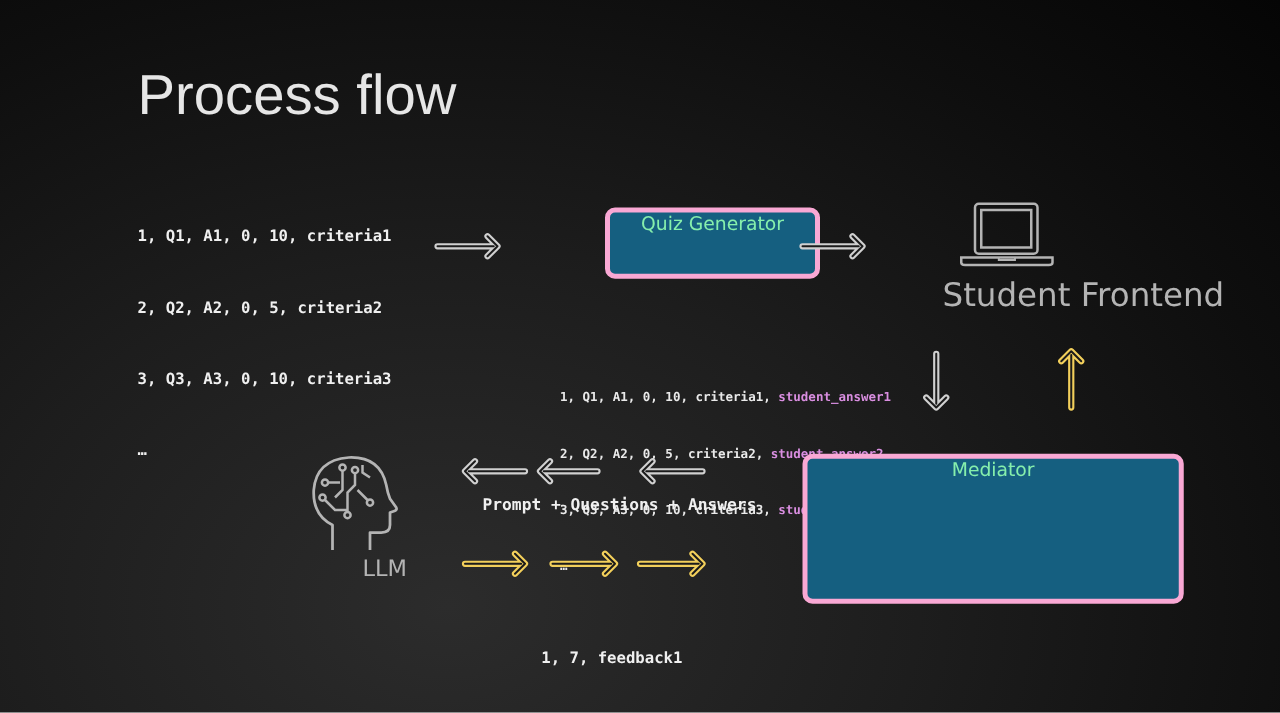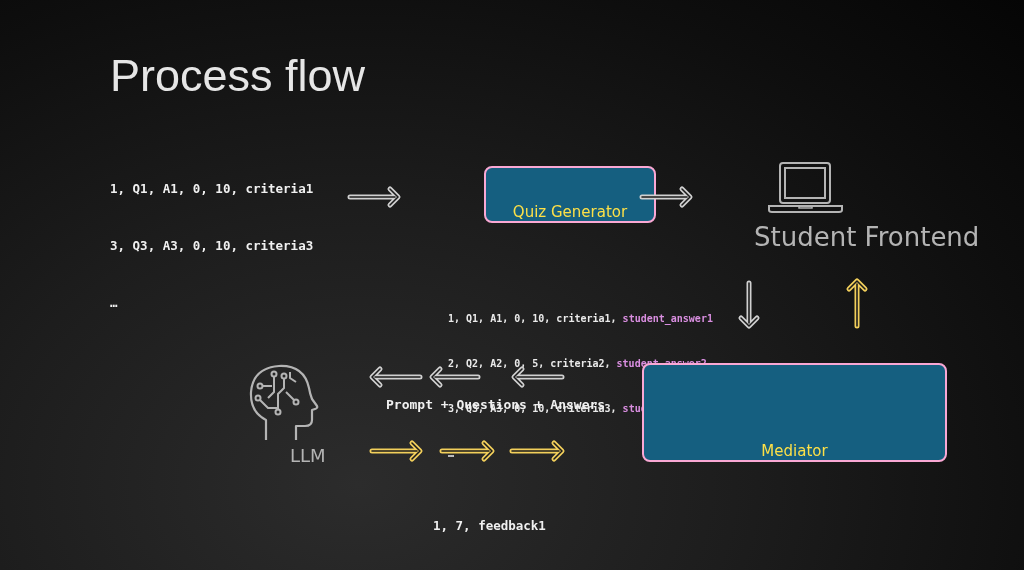--- a/index.html
+++ b/index.html
@@ -19,38 +19,39 @@
       font-family: "DejaVu Sans Mono", monospace;
       font-weight: bold; white-space: pre;
     }
     .qlist { left: 74px; top: 141px; font-size: 12.5px; line-height: 19px; color: #f0f0f0; }
     .qlist .head { margin-bottom: 19px; }
     .block2 { left: 412px; top: 281px; font-size: 10px; line-height: 15px; color: #eaeaea; }
     .pink { color: #d98ee0; }
     .prompt { left: 350px; top: 397px; font-size: 13px; color: #f0f0f0; }
     .feedback { left: 397px; top: 480px; font-size: 12.5px; line-height: 18.5px; color: #f0f0f0; }
     .box {
-      background: #155f80; border: 2px solid #f9a8d4; border-radius: 8px;
-      display: flex; align-items: flex-end; justify-content: center;
-      color: #fde047; font-family: "DejaVu Sans", sans-serif; box-sizing: border-box;
+      background: #155f80; border: 4px solid #f9a8d4; border-radius: 8px;
+      display: flex; align-items: flex-start; justify-content: center;
+      color: #86efac; font-family: "DejaVu Sans", sans-serif; box-sizing: border-box;
     }
     .quiz { left: 448px; top: 166px; width: 172px; height: 57px; font-size: 15px; }
-    .mediator { left: 606px; top: 363px; width: 305px; height: 99px; font-size: 15px; }
+    .mediator { left: 606px; top: 363px; width: 305px; height: 120px; font-size: 15px; }
     .label-gray { color: #b4b4b4; font-family: "DejaVu Sans", sans-serif; }
     .sf-label { left: 718px; top: 222px; font-size: 26px; }
     .llm-label { left: 254px; top: 445px; font-size: 18px; }
     svg { position: absolute; overflow: visible; }
   </style>
 </head>
 <body>
 
 <div class="abs title">Process flow</div>
 
 <div class="abs mono qlist">
   <div>1, Q1, A1, 0, 10, criteria1</div>
+  <div>2, Q2, A2, 0, 5, criteria2</div>
   <div>3, Q3, A3, 0, 10, criteria3</div>
   <div>…</div>
 </div>
 
 <div class="abs box quiz">
   <span>Quiz Generator</span>
 </div>
 
 <svg style="left:766px; top:161px;" width="80" height="55" viewBox="0 0 80 55">
   <rect x="14" y="2" width="50" height="40" rx="3" fill="none" stroke="#b4b4b4" stroke-width="2"></rect>

